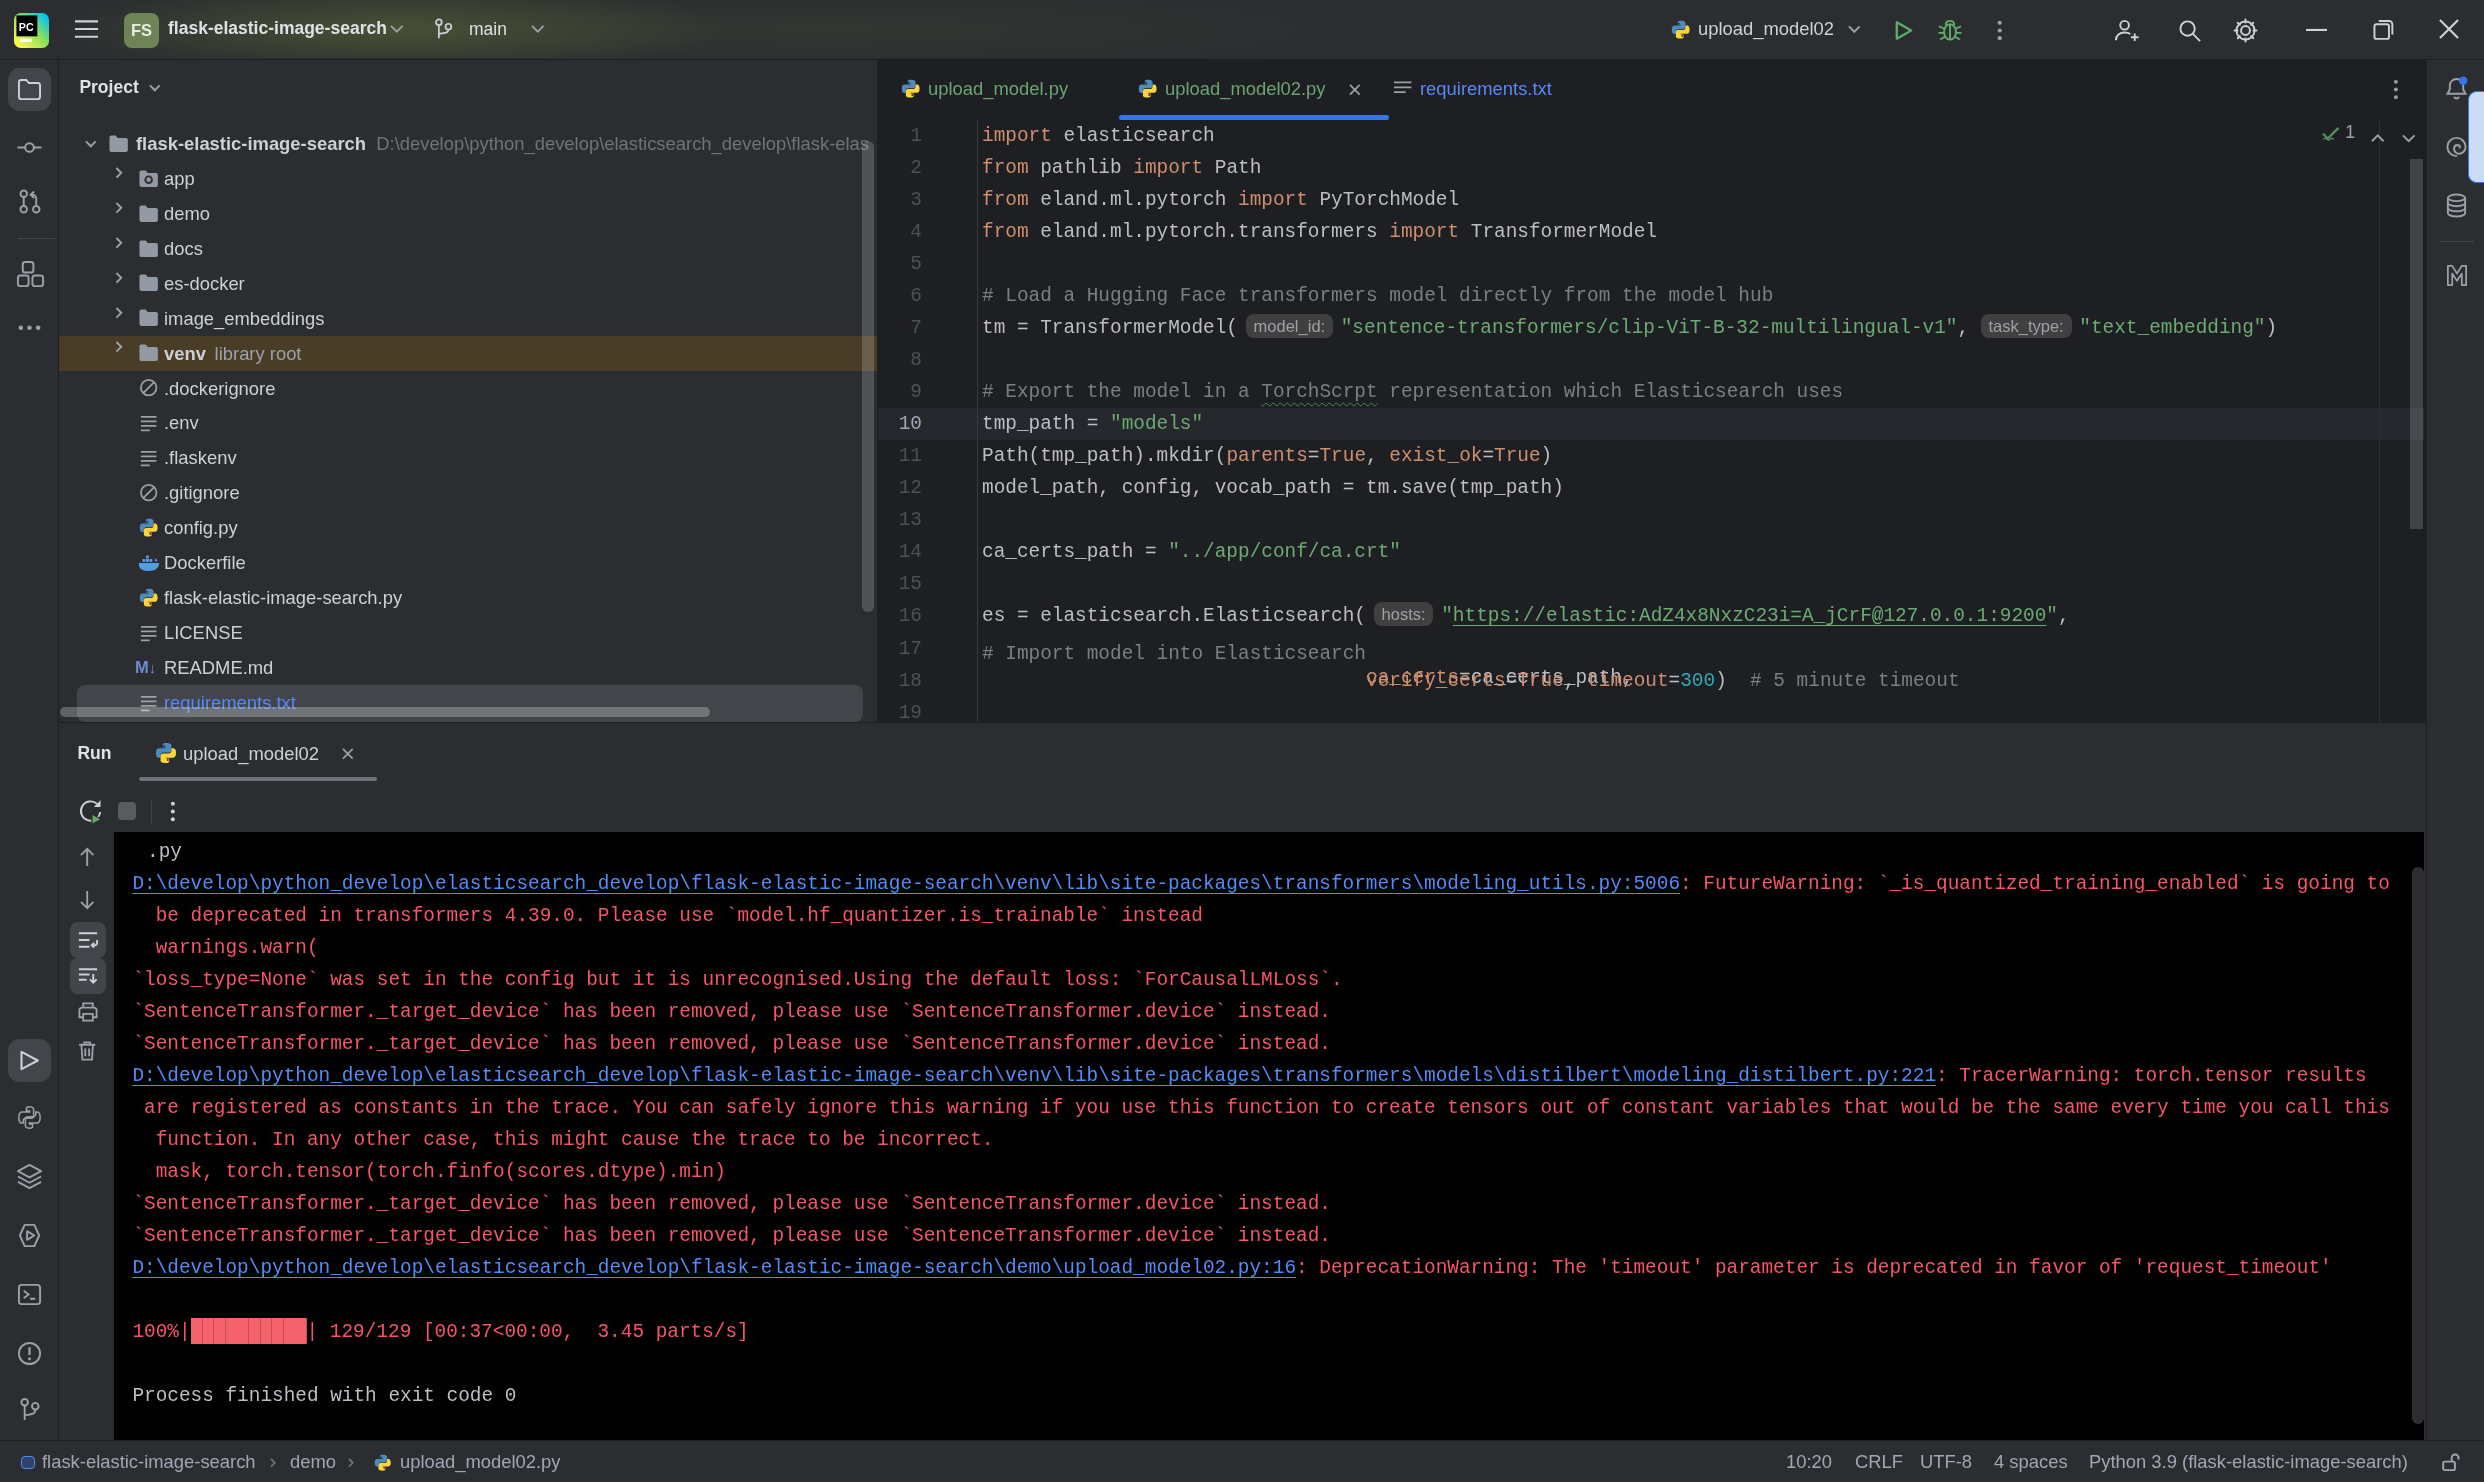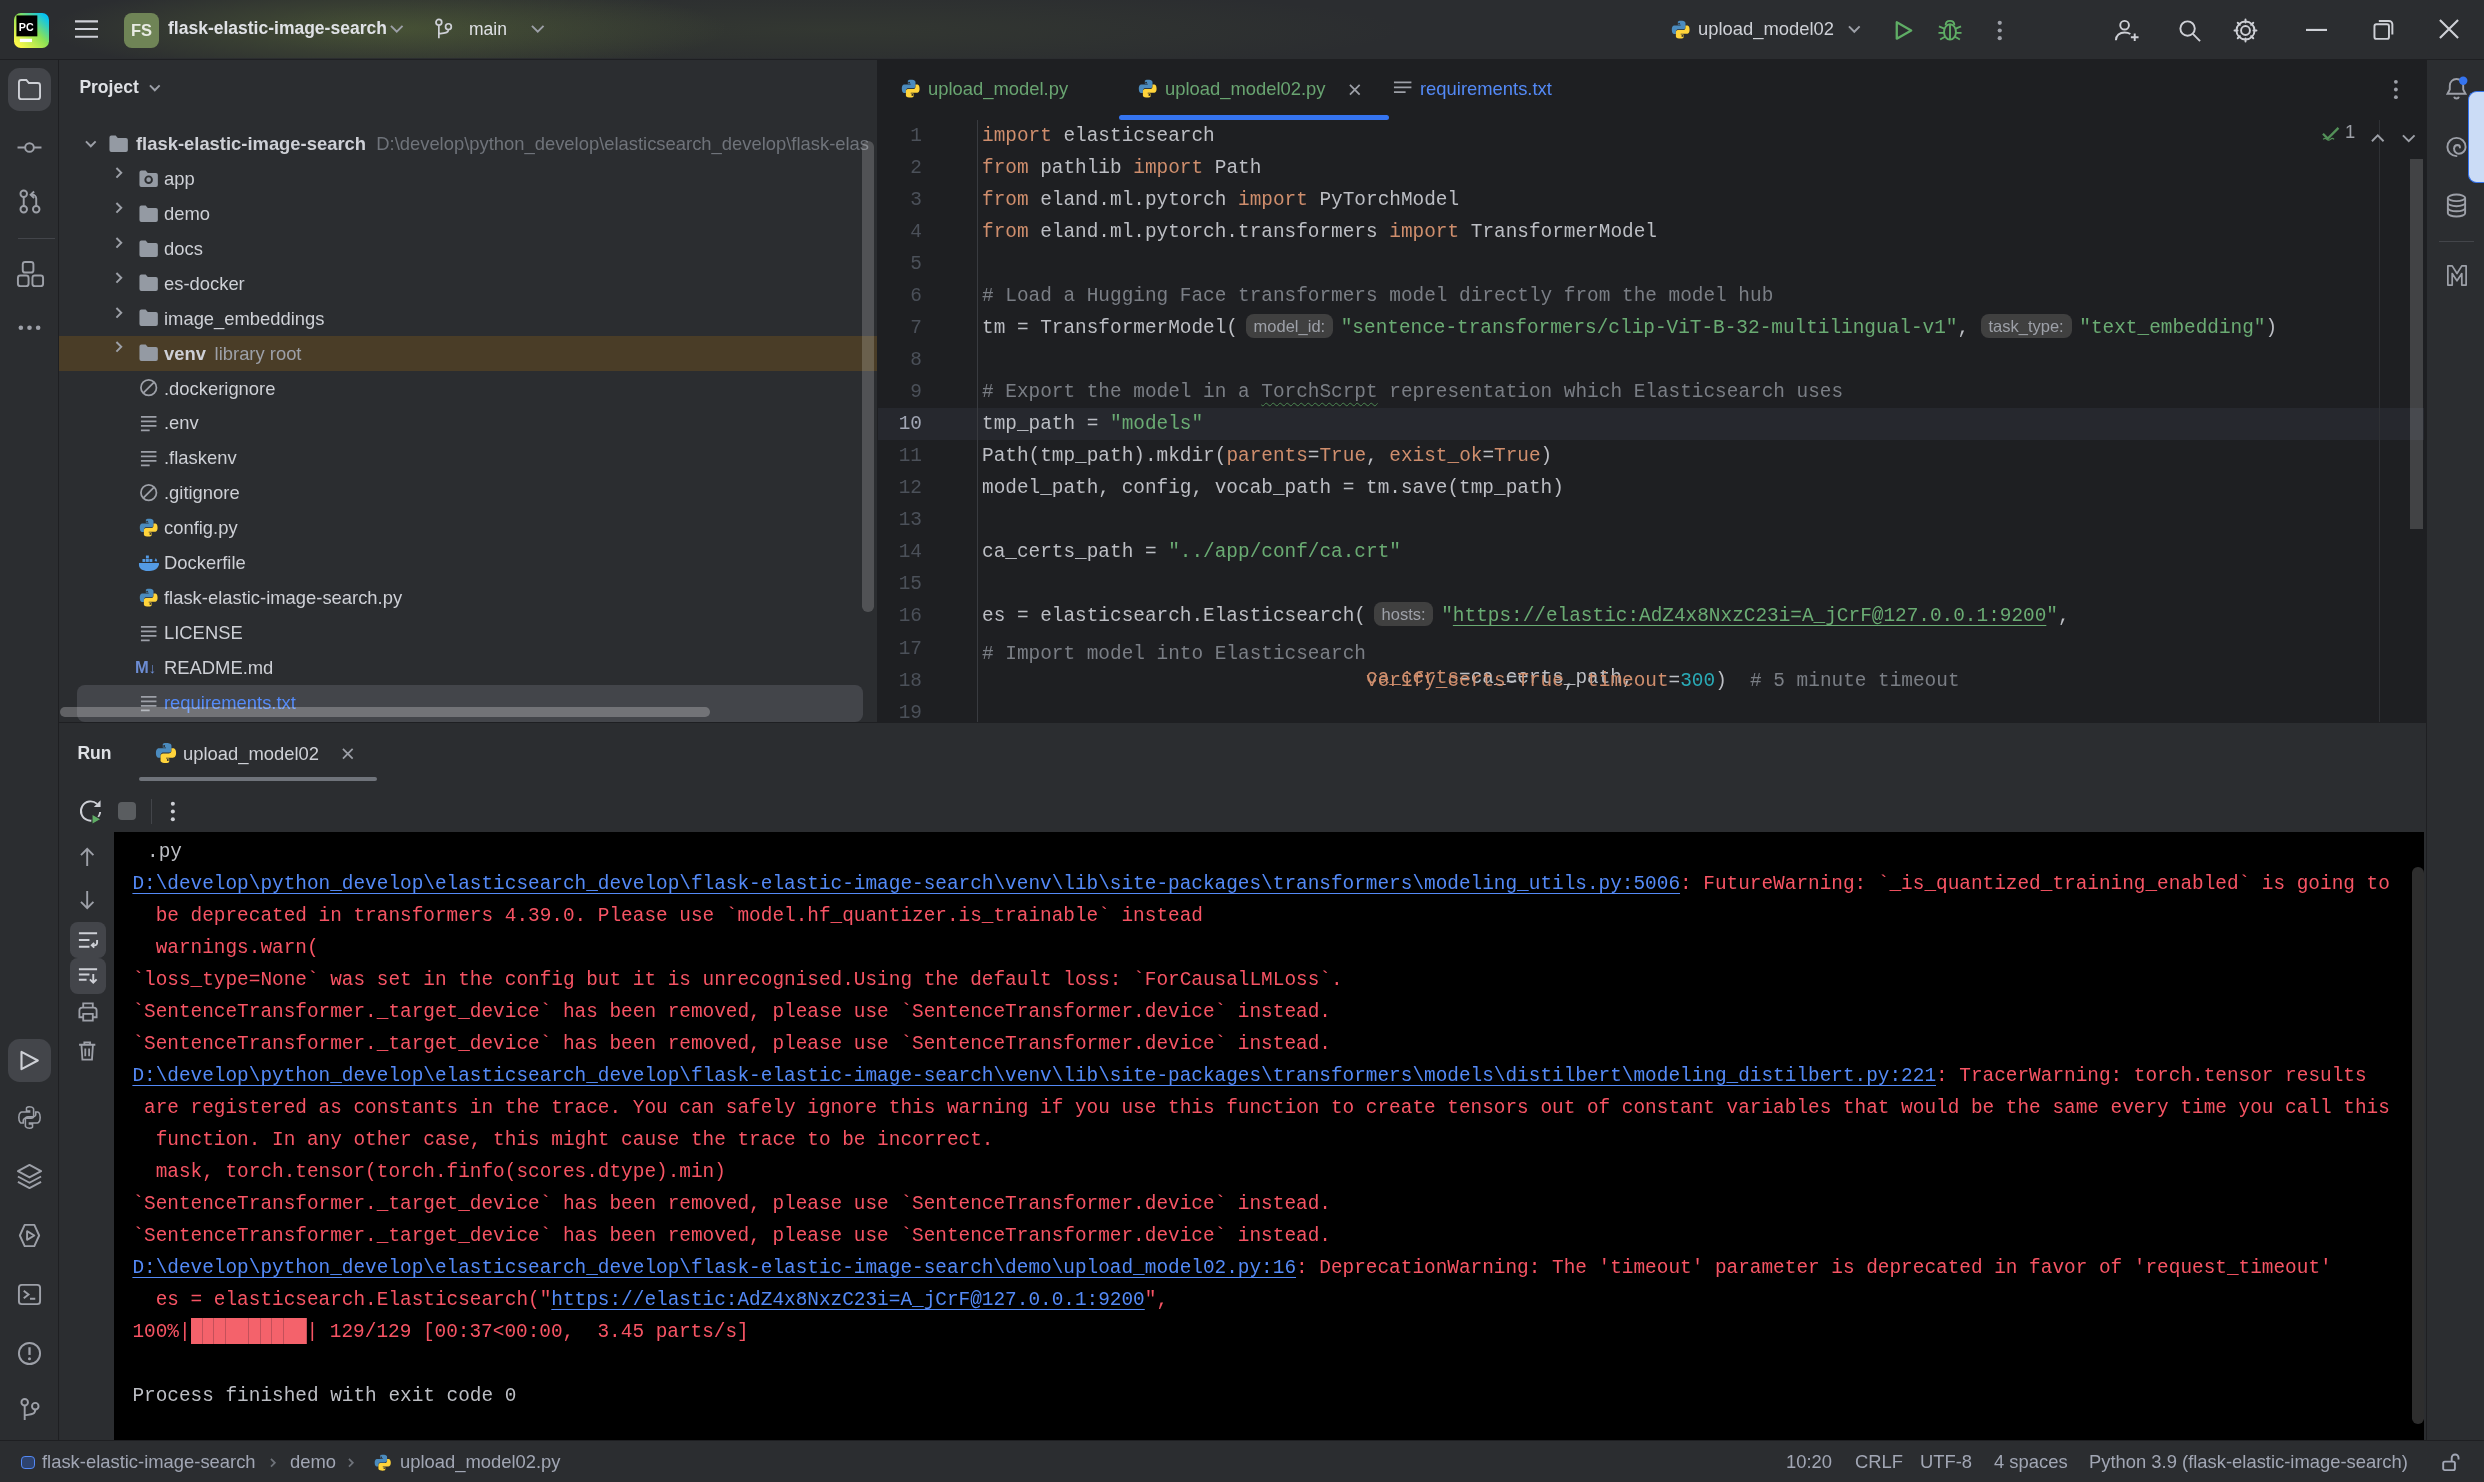--- a/index.html
+++ b/index.html
@@ -570,21 +570,20 @@
     <div class="conline mono" style="top:132px;">`loss_type=None` was set in the config but it is unrecognised.Using the default loss: `ForCausalLMLoss`.</div>
     <div class="conline mono" style="top:164px;">`SentenceTransformer._target_device` has been removed, please use `SentenceTransformer.device` instead.</div>
     <div class="conline mono" style="top:196px;">`SentenceTransformer._target_device` has been removed, please use `SentenceTransformer.device` instead.</div>
     <div class="conline mono" style="top:228px;"><span class="link">D:\develop\python_develop\elasticsearch_develop\flask-elastic-image-search\venv\lib\site-packages\transformers\models\distilbert\modeling_distilbert.py:221</span>: TracerWarning: torch.tensor results</div>
     <div class="conline mono" style="top:260px;"> are registered as constants in the trace. You can safely ignore this warning if you use this function to create tensors out of constant variables that would be the same every time you call this</div>
     <div class="conline mono" style="top:324px;">  mask, torch.tensor(torch.finfo(scores.dtype).min)</div>
     <div class="conline mono" style="top:292px;">  function. In any other case, this might cause the trace to be incorrect.</div>
     <div class="conline mono" style="top:356px;">`SentenceTransformer._target_device` has been removed, please use `SentenceTransformer.device` instead.</div>
     <div class="conline mono" style="top:388px;">`SentenceTransformer._target_device` has been removed, please use `SentenceTransformer.device` instead.</div>
     <div class="conline mono" style="top:420px;"><span class="link">D:\develop\python_develop\elasticsearch_develop\flask-elastic-image-search\demo\upload_model02.py:16</span>: DeprecationWarning: The 'timeout' parameter is deprecated in favor of 'request_timeout'</div>
-    <div class="conline mono" style="top:452px;">  es = elasticsearch.Elasticsearch("<span class="link">https://elastic:AdZ4x8NxzC23i=A_jCrF@127.0.0.1:9200</span>",</div>
     <div class="conline mono" style="top:484px;">100%|<span style="display:inline-block;width:116px;height:26px;vertical-align:-6.8px;background:repeating-linear-gradient(90deg,#F4626B 0px,#F4626B 10.7px,#C4505A 10.7px,#C4505A 11.6px);"></span>| 129/129 [00:37&lt;00:00,  3.45 parts/s]</div>
     <div class="conline mono" style="top:548px;color:#BCBEC4;">Process finished with exit code 0</div>
 
     <div class="abs" style="left:2298px;top:35px;width:11.6px;height:557px;border-radius:5.8px;background:rgba(255,255,255,0.18);"></div>
   </div>
 </div>
 
 <div class="abs" id="statusbar">
   <div class="abs" style="left:21.3px;top:14.6px;width:13.6px;height:13.6px;border-radius:3.9px;border:1.9px solid #548AF7;background:#2E436E;"></div>
   <div class="abs ui" style="left:42px;top:0;height:42px;line-height:42px;font-size:18.4px;color:#A1A6B4;">flask-elastic-image-search</div>

